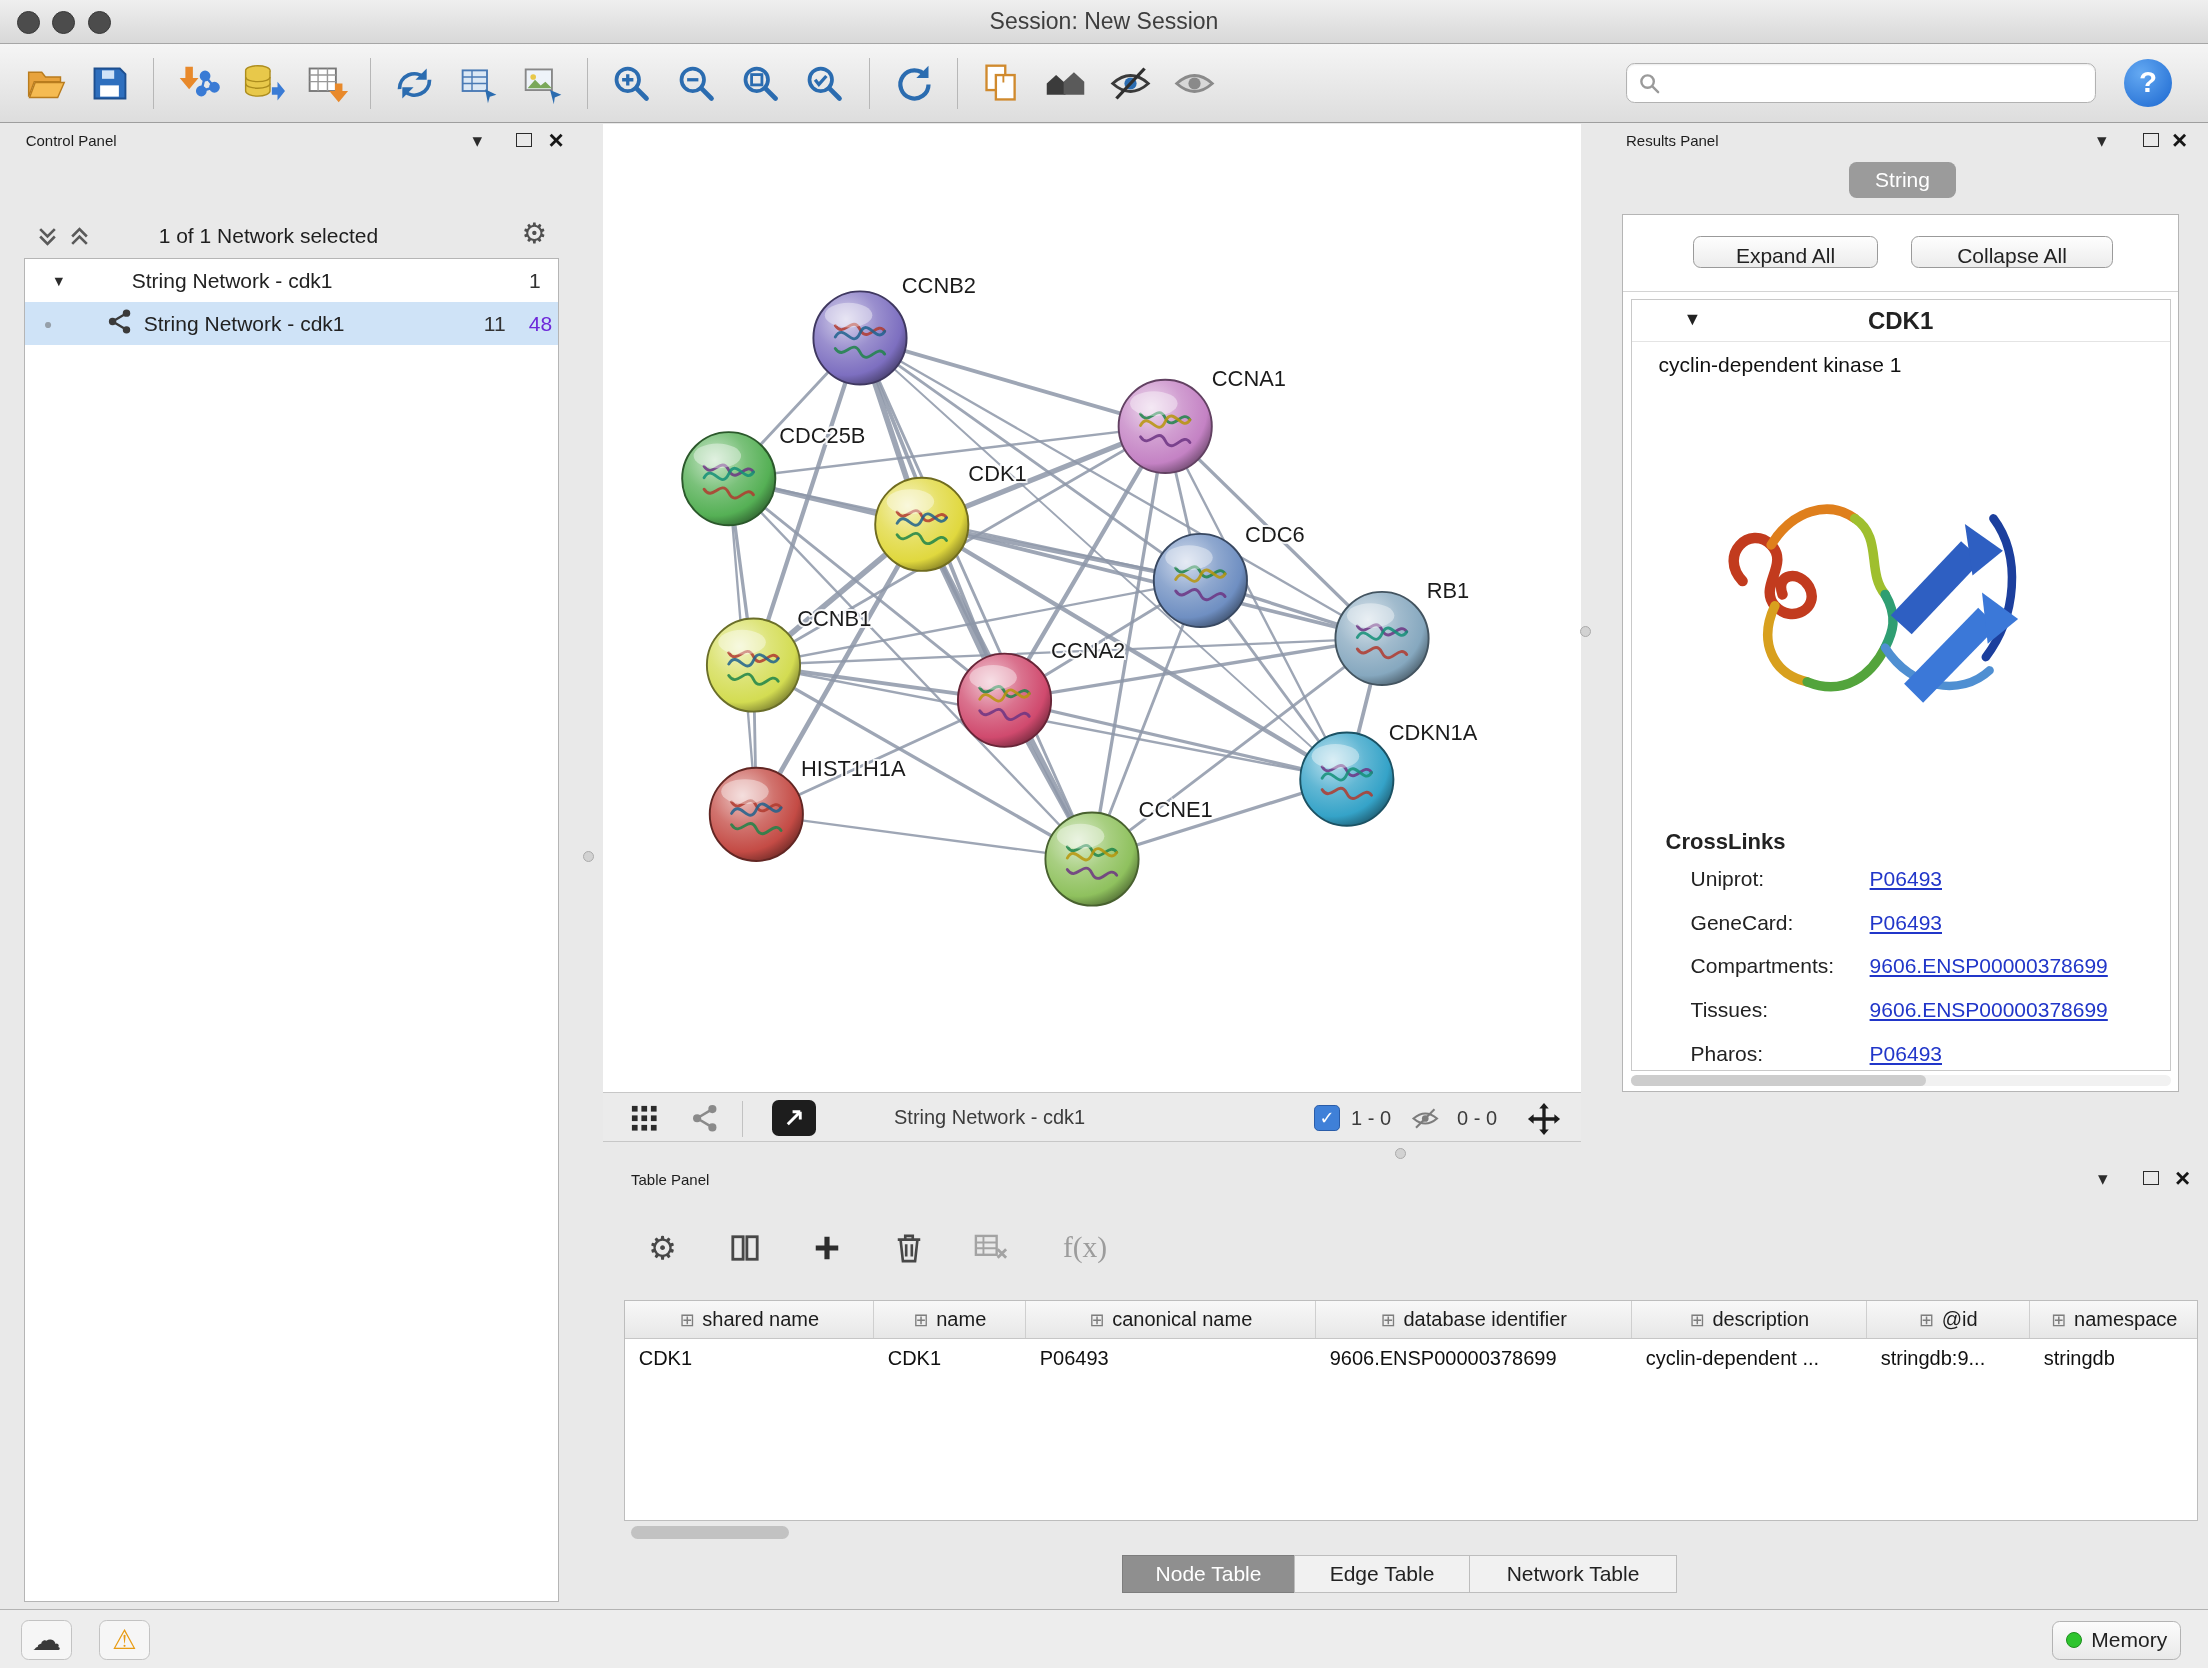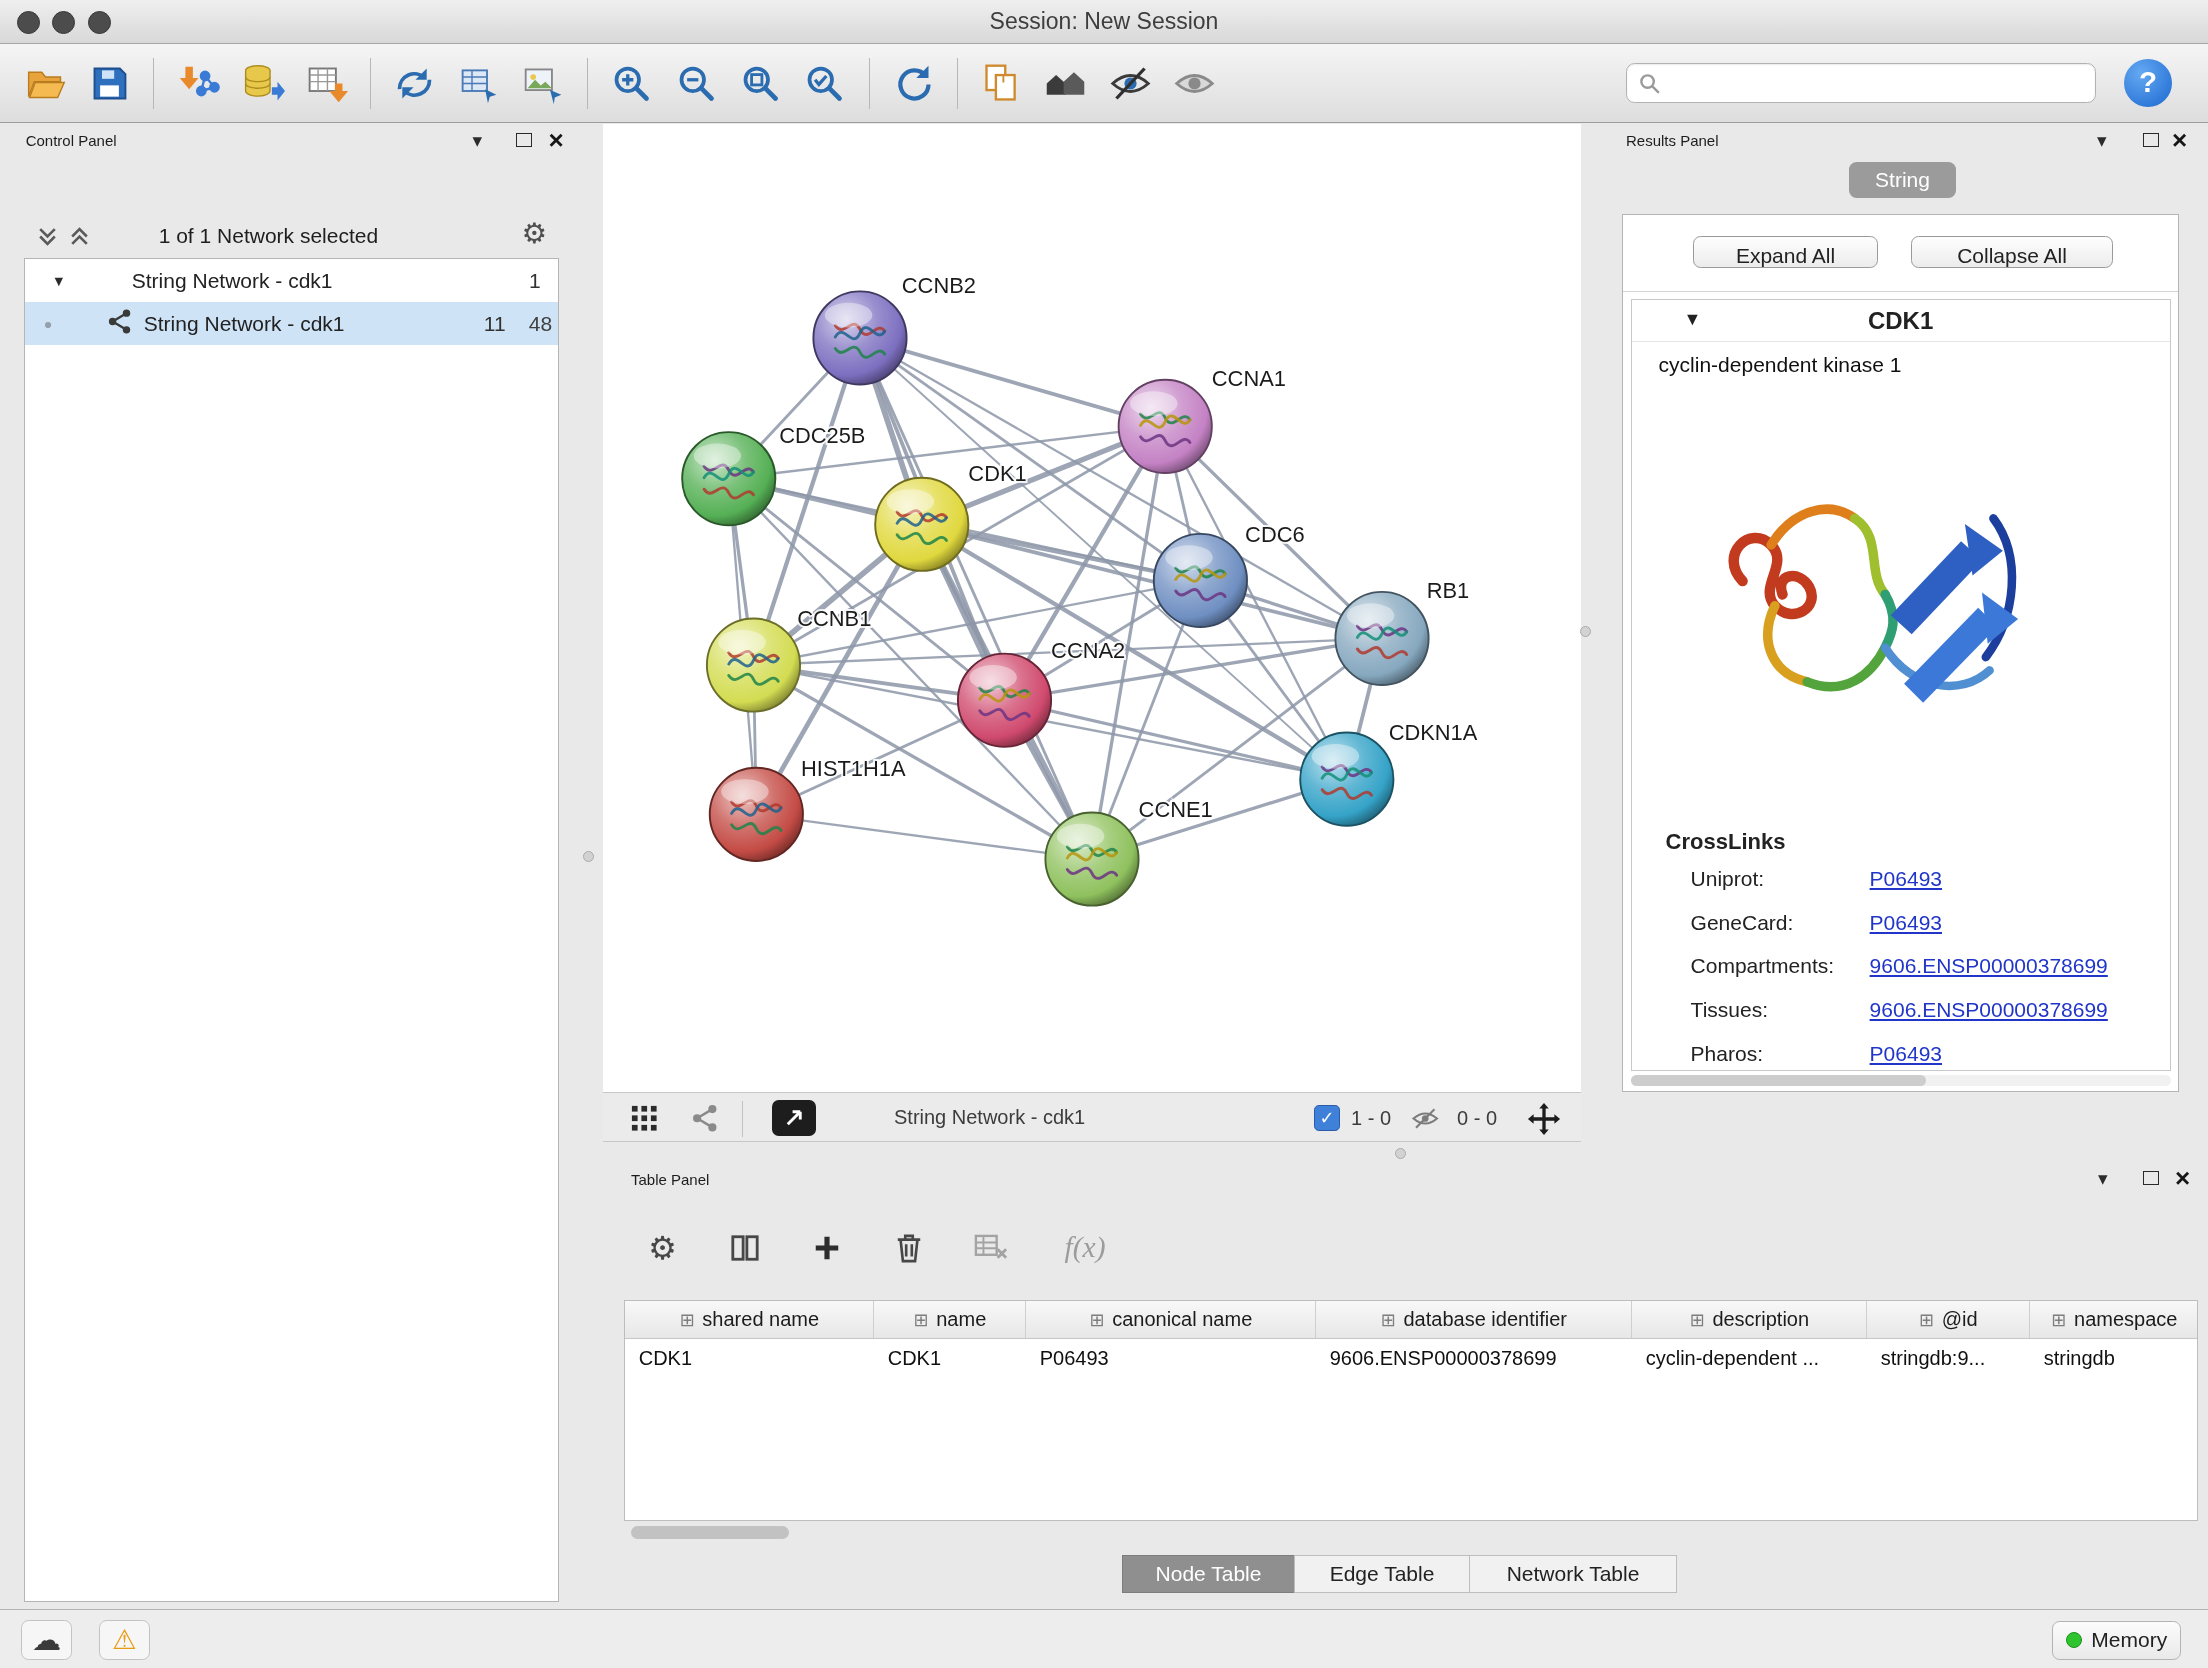--- a/index.html
+++ b/index.html
@@ -298,21 +298,21 @@
         <span class="tr-el" style="left:82px"><svg width="26" height="26" viewBox="0 0 28 28">
               <g fill="#3a3a3a">
                 <circle cx="6" cy="14" r="4"></circle>
                 <circle cx="21" cy="5" r="4"></circle>
                 <circle cx="21" cy="23" r="4"></circle>
               </g>
               <path d="M6 14L21 5M6 14l15 9" stroke="#3a3a3a" stroke-width="2.5"></path>
             </svg></span>
         <span class="tr-el" style="left:119px">String Network - cdk1</span>
         <span class="tr-el" style="left:459px;color:#333">11</span>
-        <span class="tr-el" style="left:504px;color:#404040">48</span>
+        <span class="tr-el" style="left:504px;color:#6d28d9">48</span>
       </div>
     </div>
   </div>
 
   <div class="net-canvas">
     <svg id="network-svg" width="978" height="968" viewBox="0 0 1028 1018">
         <defs>
           <radialGradient id="ng0" cx="35%" cy="30%" r="75%">
             <stop offset="0" stop-color="rgb(216,212,236)"></stop>
             <stop offset="0.45" stop-color="rgb(154,143,206)"></stop>
@@ -676,21 +676,21 @@
             <path d="M4 8h24M12 8V4h8v4M7 8l2.5 23h13L25 8M13 13v13M19 13v13" fill="none" stroke="#474747" stroke-width="2.8"></path>
           </svg>
         </span>
       <span class="tp-tool">
           <svg width="34" height="28.5" viewBox="0 0 36 30">
             <rect x="2" y="3" width="22" height="20" fill="none" stroke="#a3a3a3" stroke-width="2.5"></rect>
             <path d="M2 10h22M2 16h22M10 3v20" stroke="#a3a3a3" stroke-width="2"></path>
             <path d="M25 17l9 9M34 17l-9 9" stroke="#a3a3a3" stroke-width="3"></path>
           </svg>
         </span>
-      <span class="tp-tool" style="width:67px;font-family:'Liberation Serif','DejaVu Serif',serif;font-style:italic;font-size:29.5px;color:#9c9c9c">f(x)</span>
+      <span class="tp-tool" style="width:67px;font-family:'Liberation Serif','DejaVu Serif',serif;font-size:29.5px;color:#9c9c9c">f(x)</span>
     </div>
     <div class="tp-table">
       <div class="tbl-head">
         <div class="tbl-th">
             <span style="color:#7e7e7e;font-size:18px">⊞</span>
             <span>shared name</span>
           </div>
         <div class="tbl-th">
             <span style="color:#7e7e7e;font-size:18px">⊞</span>
             <span>name</span>

